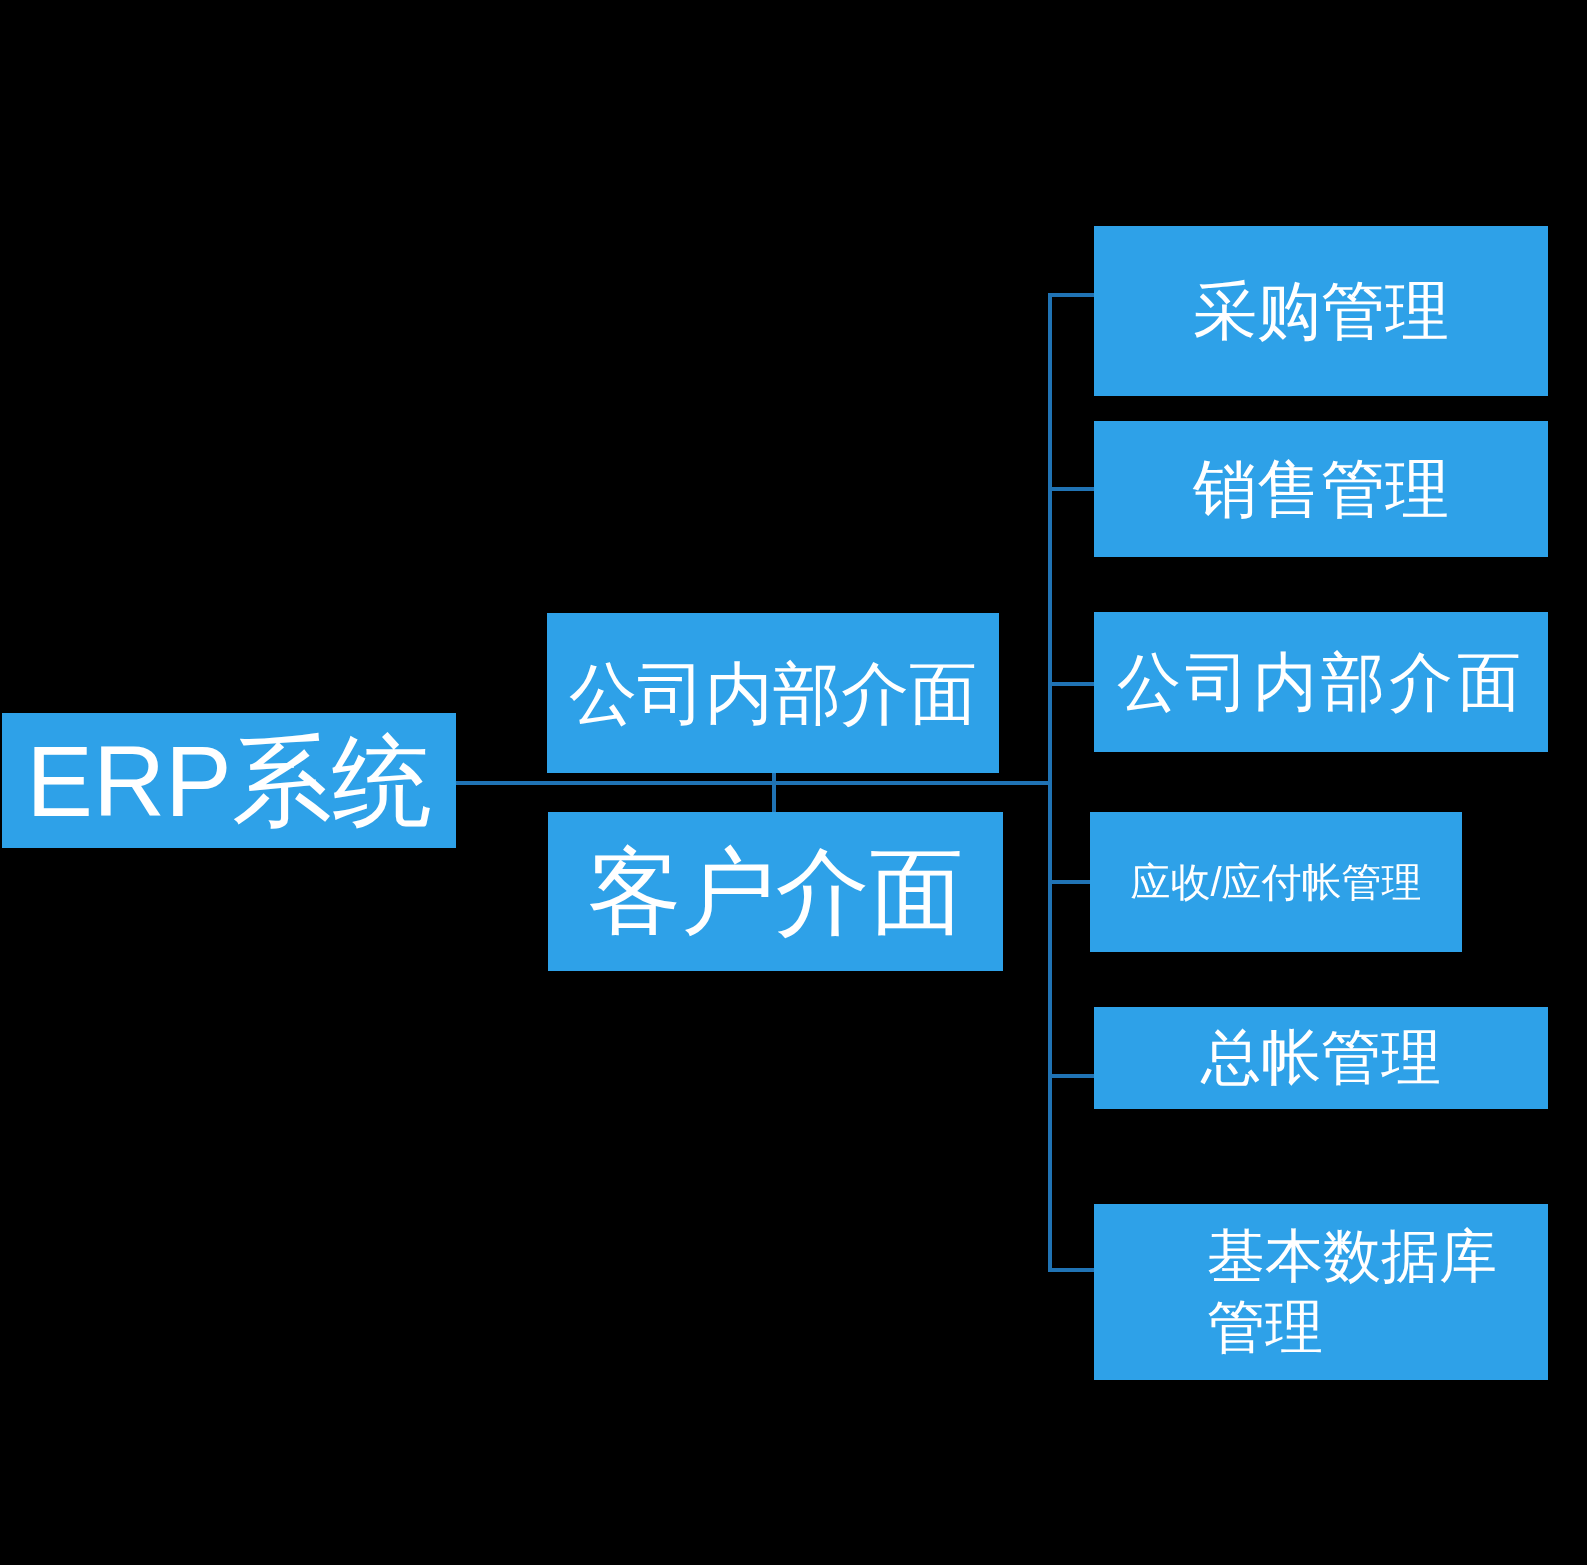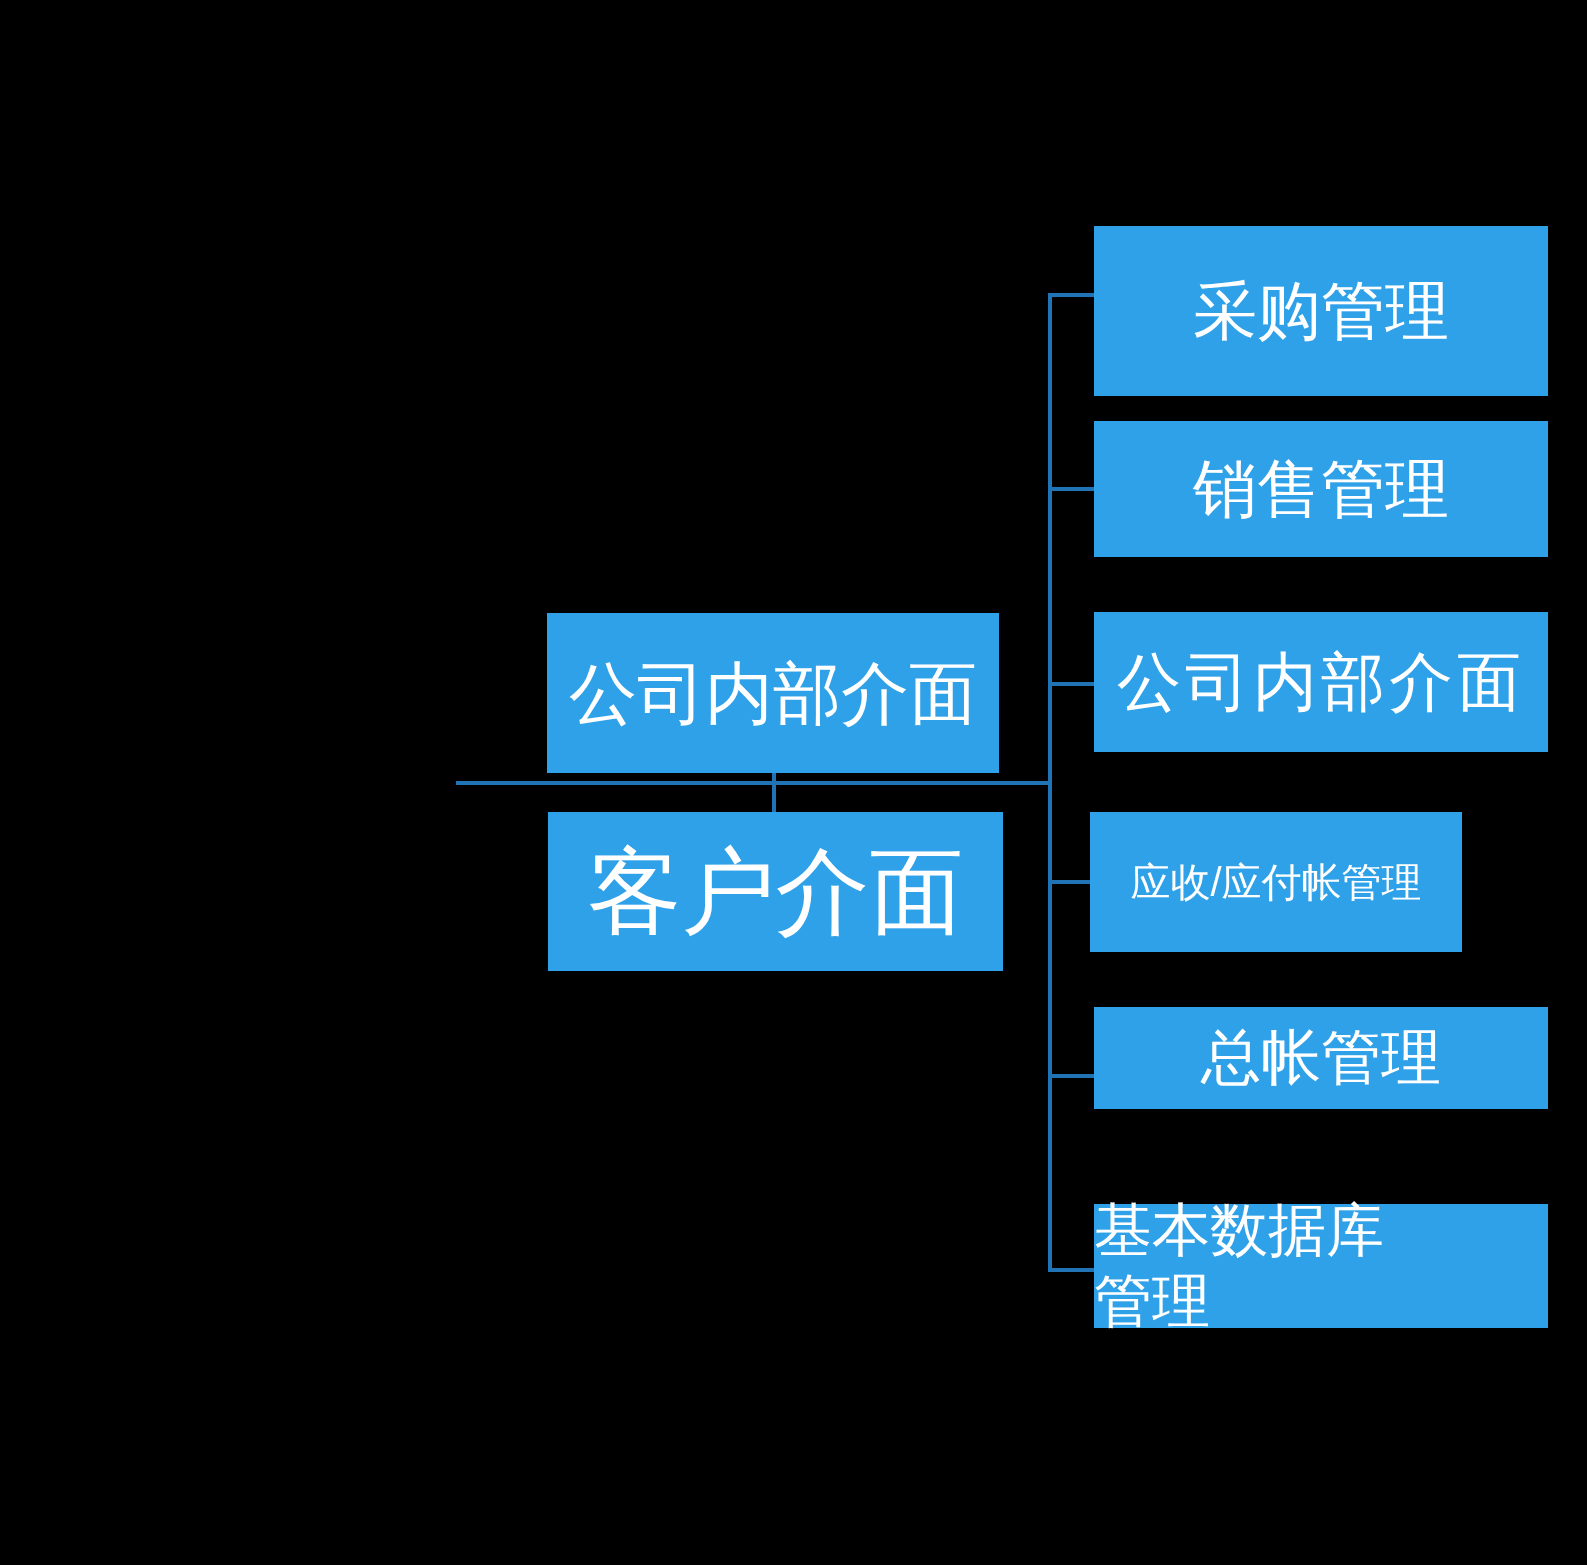--- a/index.html
+++ b/index.html
@@ -38,24 +38,25 @@
   .node-internal{left:547px;top:613px;width:452px;height:160px;font-size:68px;}
   .node-customer{left:548px;top:812px;width:455px;height:159px;font-size:94px;}
 
   
   .node-r0{left:1094px;top:226px;width:454px;height:170px;font-size:64px;}
   .node-r1{left:1094px;top:421px;width:454px;height:136px;font-size:64px;}
   .node-r2{left:1094px;top:612px;width:454px;height:140px;font-size:64px;letter-spacing:4px;}
   .node-r3{left:1090px;top:812px;width:372px;height:140px;font-size:40px;}
   .node-r4{left:1094px;top:1007px;width:454px;height:102px;font-size:60px;}
   .node-r5{
-    left:1094px;top:1204px;width:454px;height:124px;
+    left:1094px;top:1204px;width:454px;height:176px;
     font-size:58px;
-    justify-content:flex-start;
+    justify-content:center;
     text-align:left;
+    padding-left:62px;
     box-sizing:border-box;
     line-height:1.22;
   }
   .node-r5 .lines span{display:block;}
 
   
   .conn-spine   {left:456px; top:781px; width:596px; height:4px;}
   .conn-midvert {left:772px; top:753px; width:4px;   height:62px;}
   .conn-trunk   {left:1048px;top:293px; width:4px;   height:979px;}
   .conn-b0{left:1048px;top:293px; width:46px;height:4px;}
@@ -73,20 +74,21 @@
   <div class="conn conn-spine"></div>
   <div class="conn conn-midvert"></div>
   <div class="conn conn-trunk"></div>
   <div class="conn conn-b0"></div>
   <div class="conn conn-b1"></div>
   <div class="conn conn-b2"></div>
   <div class="conn conn-b3"></div>
   <div class="conn conn-b4"></div>
   <div class="conn conn-b5"></div>
 
+  <div class="node node-root">ERP系统</div>
 
   <div class="node node-internal">公司内部介面</div>
   <div class="node node-customer">客户介面</div>
 
   <div class="node node-r0">采购管理</div>
   <div class="node node-r1">销售管理</div>
   <div class="node node-r2">公司内部介面</div>
   <div class="node node-r3">应收/应付帐管理</div>
   <div class="node node-r4">总帐管理</div>
   <div class="node node-r5">

